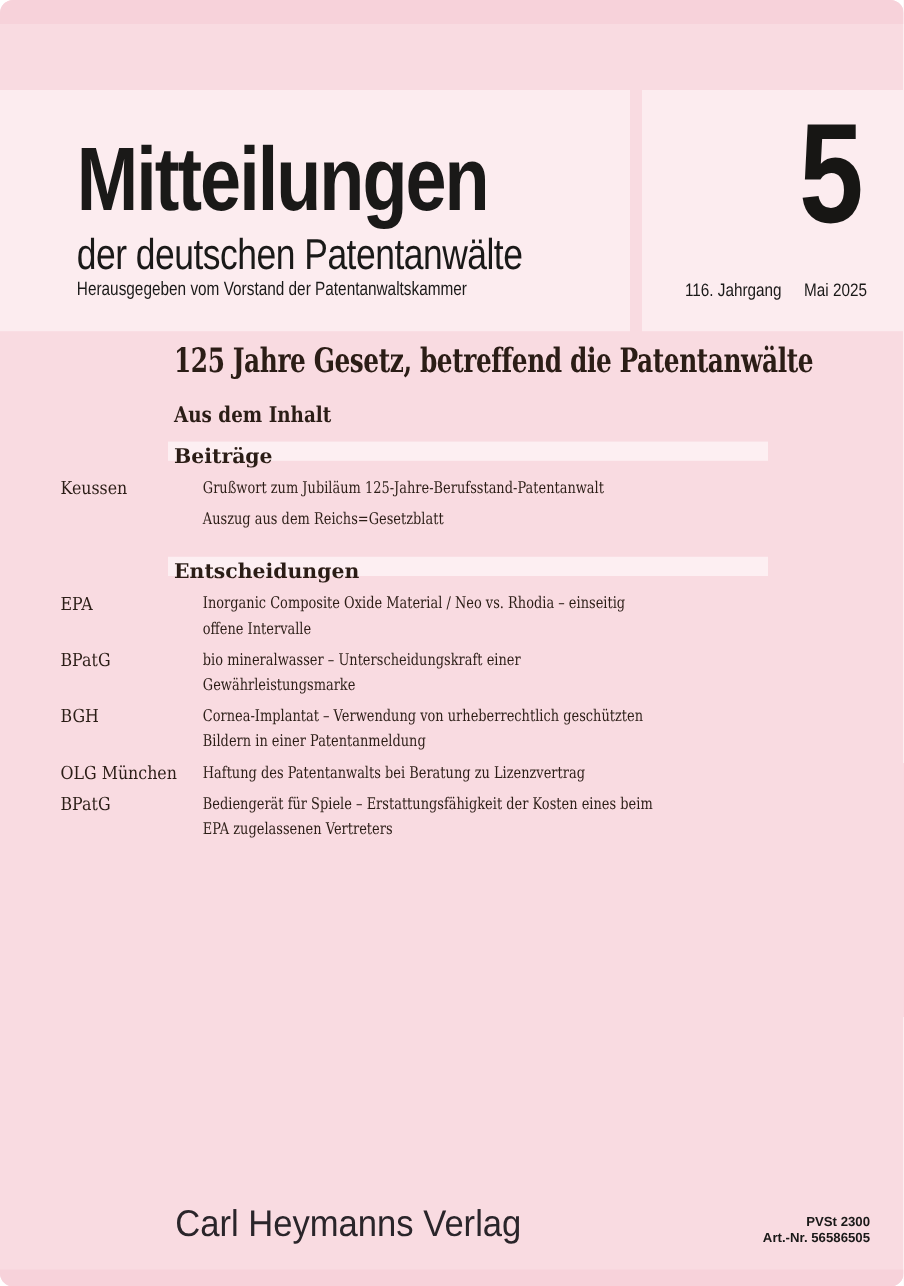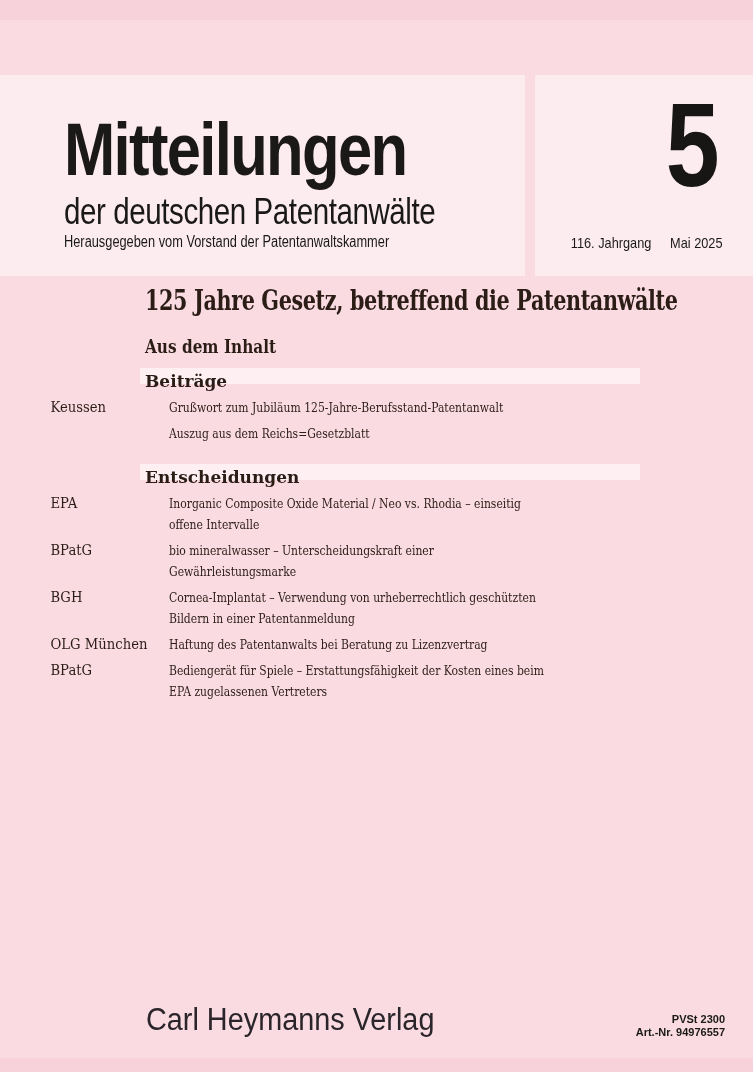--- a/index.html
+++ b/index.html
@@ -1,19 +1,19 @@
 <!DOCTYPE html>
 <html lang="de"><head>
 <meta charset="utf-8">
 <style>
   html,body{margin:0;padding:0;background:#ffffff;}
   .page{
     position:relative;width:753px;height:1072px;overflow:hidden;
     background:#f9dbe1;
-    font-family:"Liberation Sans",sans-serif;color:#1c1a19;
+    font-family:"Liberation Sans",sans-serif;color:#1c1a19;border-radius:11px;
   }
   .edge-strip{position:absolute;left:0;width:753px;background:#f7d2da;}
   .edge-top{top:0;height:20px;}
   .edge-bottom{top:1058px;height:14px;}
 
   .panel{position:absolute;top:75px;height:201px;background:#fcecef;}
   .panel-left{left:0;width:525px;}
   .panel-right{left:535px;width:218px;}
 
   .m-title{
@@ -145,18 +145,18 @@
     <div class="toc-row">
       <div class="toc-author">BPatG</div>
       <div class="toc-title">Bediengerät für Spiele – Erstattungsfähigkeit der Kosten eines beim EPA zugelassenen Vertreters</div>
     </div>
 
   </div>
 
   <div class="footer-publisher">Carl Heymanns Verlag</div>
   <div class="footer-meta">
     <div>PVSt 2300</div>
-    <div>Art.-Nr. 94976557</div>
+    <div>Art.-Nr. 56586505</div>
   </div>
 
   <div class="edge-strip edge-bottom"></div>
 
 </div>
 
 </body></html>

